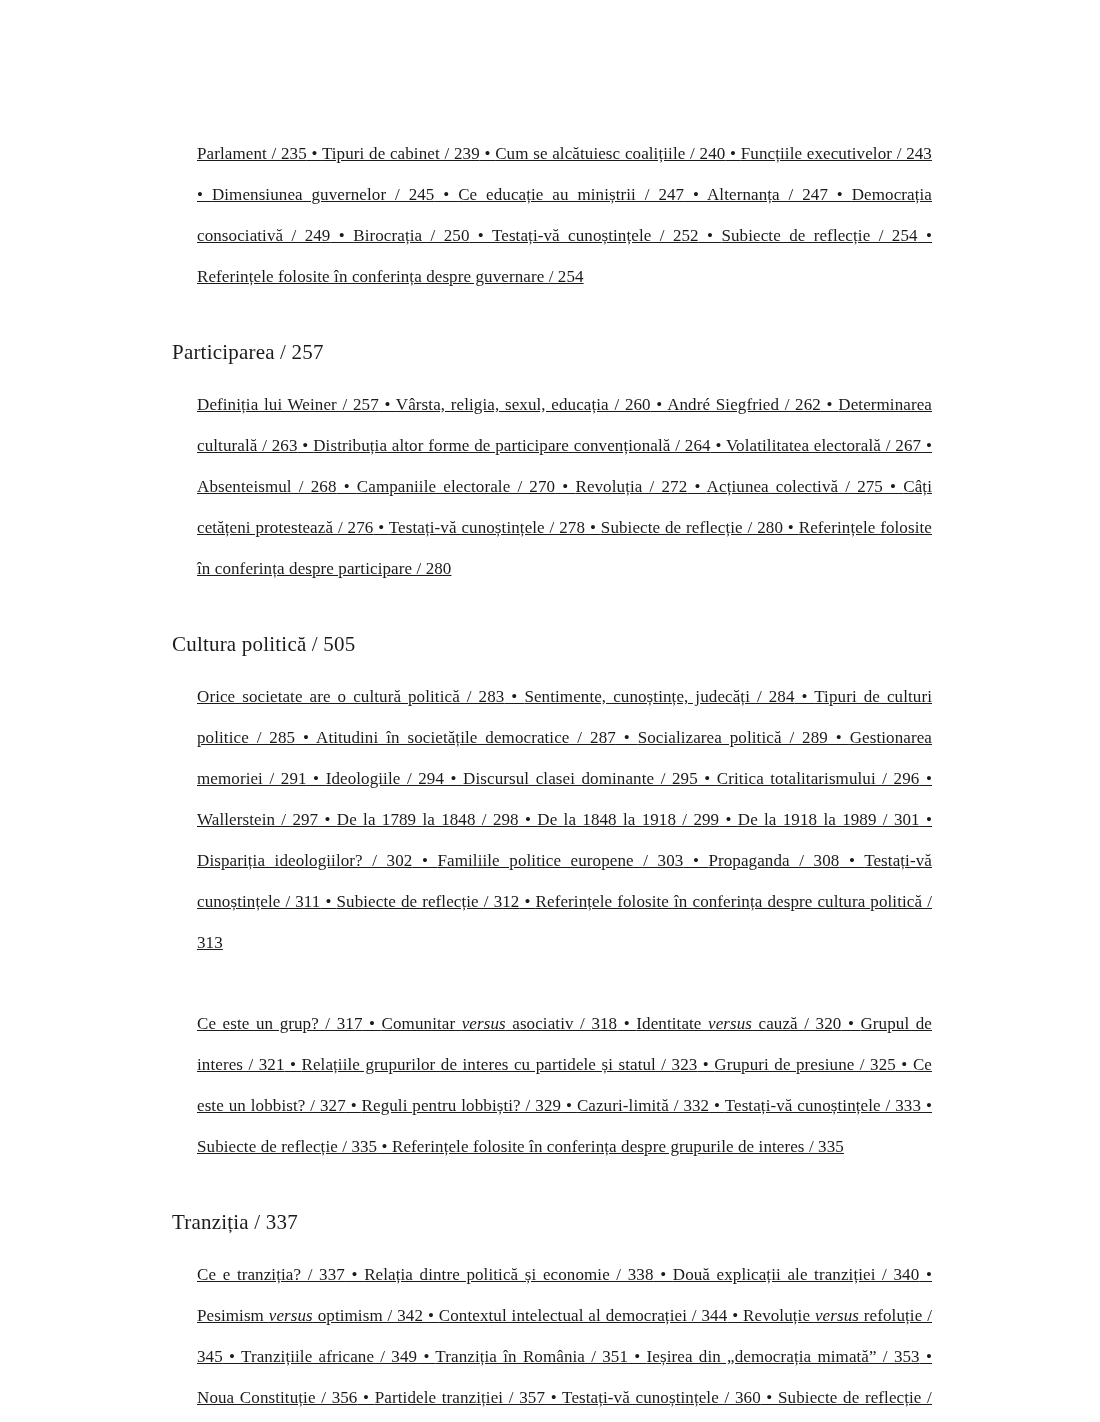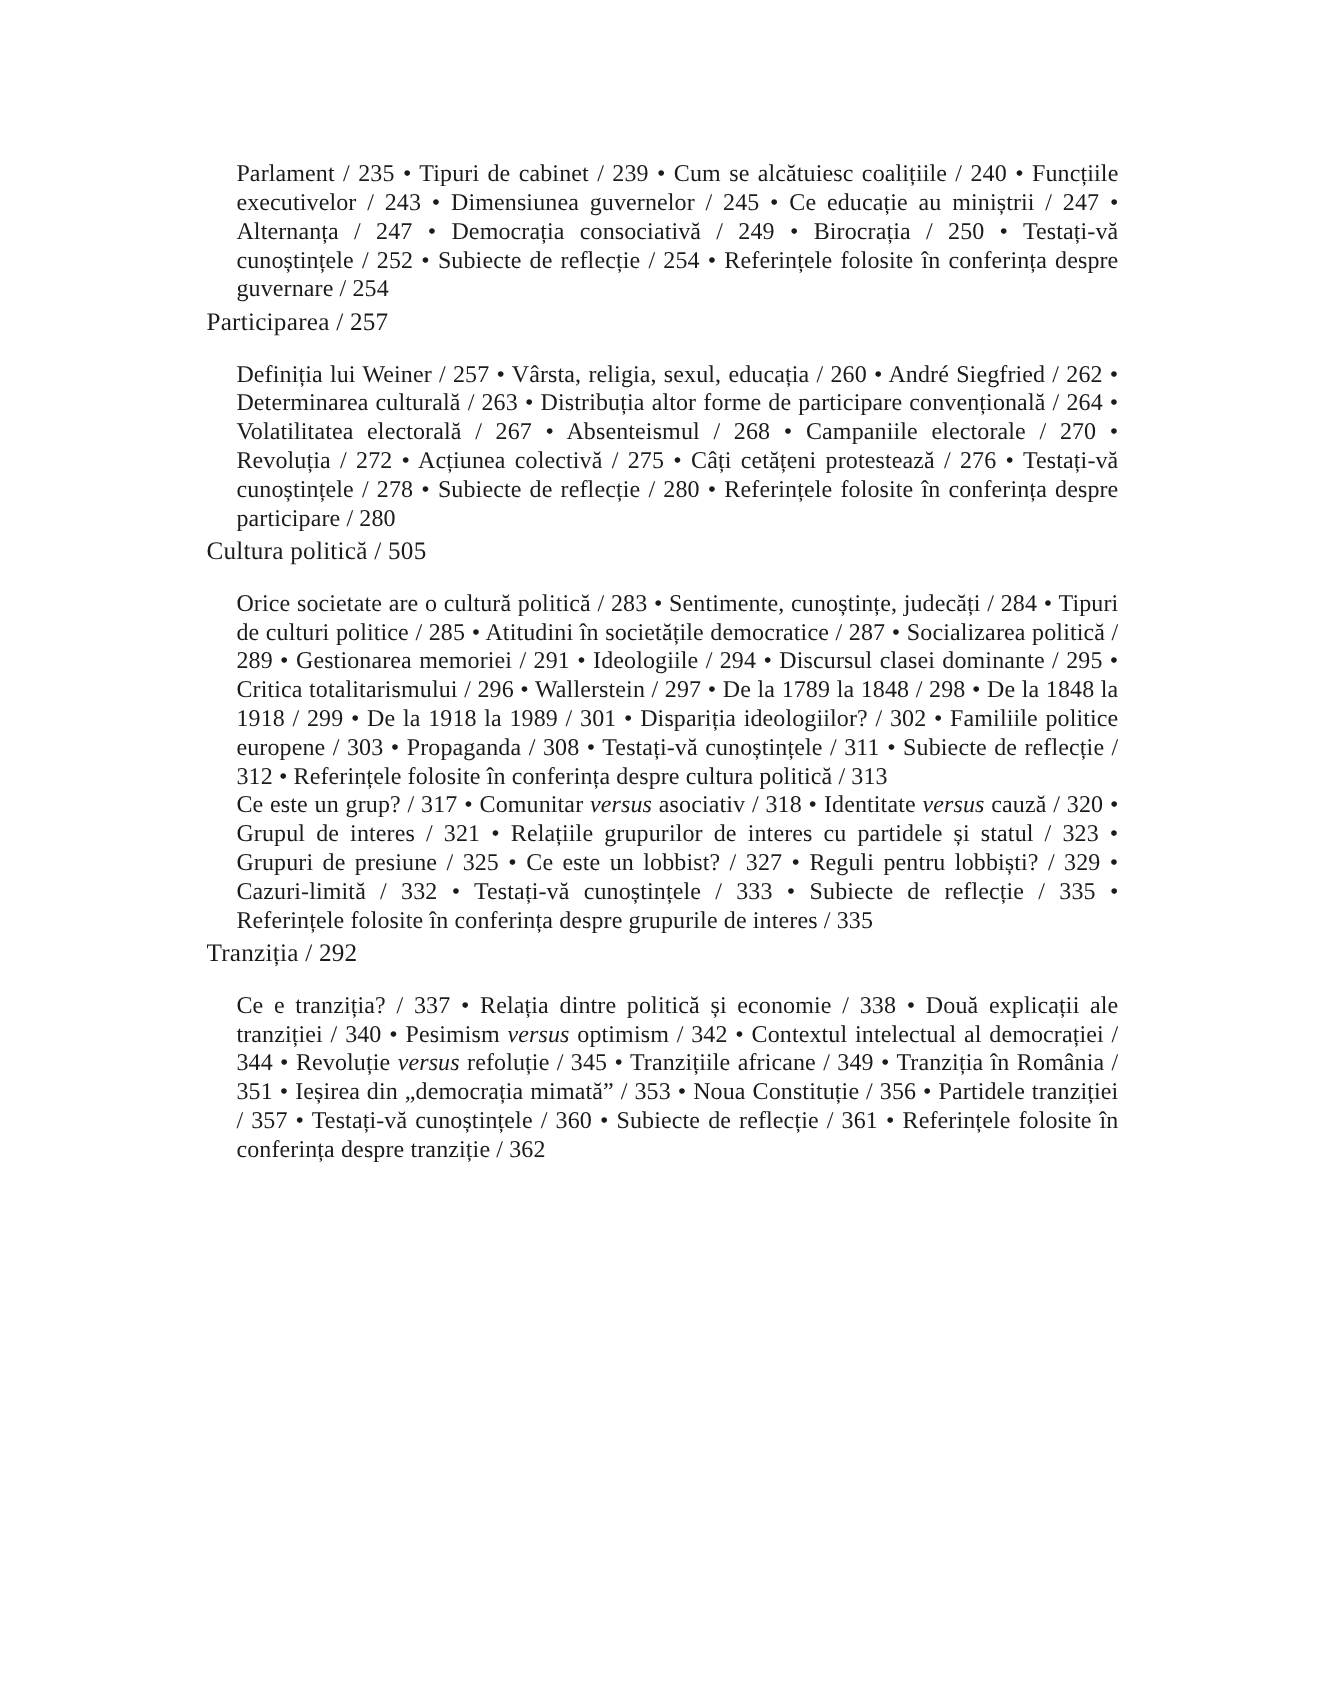--- a/index.html
+++ b/index.html
@@ -11,35 +11,36 @@
     font-family: "Liberation Serif", "DejaVu Serif", serif;
     overflow: hidden;
   }
   .page {
     box-sizing: border-box;
     width: 1100px;
     height: 1422px;
     padding: 133px 168px 0 172px;
   }
   .toc-section { margin: 0; }
-  .toc-section + .toc-section { }
+  .toc-section + .toc-section { margin-top: 40px; }
   .section-heading {
     font-size: 21px;
     font-weight: normal;
     line-height: 30px;
     margin: 0 0 17px 0;
     letter-spacing: 0.2px;
   }
   .section-body {
     margin: 0;
     padding-left: 25px;
-    font-size: 20px;
-    line-height: 24px;
+    font-size: 17px;
+    line-height: 41px;
     text-align: justify;
     letter-spacing: 0.1px;
+    text-decoration: underline;
   }
   .section-body i { font-style: italic; }
   .index-line {
     margin: 44px 0 0 0;
     font-size: 21px;
     line-height: 30px;
   }
   .index-line i { font-style: italic; letter-spacing: 0.3px; }
 </style>
 </head>
@@ -55,17 +56,17 @@
         <p class="section-body"><span>Definiția lui Weiner / 257</span><span> • </span><span>Vârsta, religia, sexul, educația / 260</span><span> • </span><span>André Siegfried / 262</span><span> • </span><span>Determinarea culturală / 263</span><span> • </span><span>Distribuția altor forme de participare convențională / 264</span><span> • </span><span>Volatilitatea electorală / 267</span><span> • </span><span>Absenteismul / 268</span><span> • </span><span>Campaniile electorale / 270</span><span> • </span><span>Revoluția / 272</span><span> • </span><span>Acțiunea colectivă / 275</span><span> • </span><span>Câți cetățeni protestează / 276</span><span> • </span><span>Testați-vă cunoștințele / 278</span><span> • </span><span>Subiecte de reflecție / 280</span><span> • </span><span>Referințele folosite în conferința despre participare / 280</span></p>
       </section>
       <section class="toc-section">
         <h2 class="section-heading">Cultura politică / 505</h2>
         <p class="section-body"><span>Orice societate are o cultură politică / 283</span><span> • </span><span>Sentimente, cunoștințe, judecăți / 284</span><span> • </span><span>Tipuri de culturi politice / 285</span><span> • </span><span>Atitudini în societățile democratice / 287</span><span> • </span><span>Socializarea politică / 289</span><span> • </span><span>Gestionarea memoriei / 291</span><span> • </span><span>Ideologiile / 294</span><span> • </span><span>Discursul clasei dominante / 295</span><span> • </span><span>Critica totalitarismului / 296</span><span> • </span><span>Wallerstein / 297</span><span> • </span><span>De la 1789 la 1848 / 298</span><span> • </span><span>De la 1848 la 1918 / 299</span><span> • </span><span>De la 1918 la 1989 / 301</span><span> • </span><span>Dispariția ideologiilor? / 302</span><span> • </span><span>Familiile politice europene / 303</span><span> • </span><span>Propaganda / 308</span><span> • </span><span>Testați-vă cunoștințele / 311</span><span> • </span><span>Subiecte de reflecție / 312</span><span> • </span><span>Referințele folosite în conferința despre cultura politică / 313</span></p>
       </section>
       <section class="toc-section">
         <p class="section-body"><span>Ce este un grup? / 317</span><span> • </span><span>Comunitar <i>versus</i> asociativ / 318</span><span> • </span><span>Identitate <i>versus</i> cauză / 320</span><span> • </span><span>Grupul de interes / 321</span><span> • </span><span>Relațiile grupurilor de interes cu partidele și statul / 323</span><span> • </span><span>Grupuri de presiune / 325</span><span> • </span><span>Ce este un lobbist? / 327</span><span> • </span><span>Reguli pentru lobbiști? / 329</span><span> • </span><span>Cazuri-limită / 332</span><span> • </span><span>Testați-vă cunoștințele / 333</span><span> • </span><span>Subiecte de reflecție / 335</span><span> • </span><span>Referințele folosite în conferința despre grupurile de interes / 335</span></p>
       </section>
       <section class="toc-section">
-        <h2 class="section-heading">Tranziția / 292</h2>
+        <h2 class="section-heading">Tranziția / 337</h2>
         <p class="section-body"><span>Ce e tranziția? / 337</span><span> • </span><span>Relația dintre politică și economie / 338</span><span> • </span><span>Două explicații ale tranziției / 340</span><span> • </span><span>Pesimism <i>versus</i> optimism / 342</span><span> • </span><span>Contextul intelectual al democrației / 344</span><span> • </span><span>Revoluție <i>versus</i> refoluție / 345</span><span> • </span><span>Tranzițiile africane / 349</span><span> • </span><span>Tranziția în România / 351</span><span> • </span><span>Ieșirea din „democrația mimată” / 353</span><span> • </span><span>Noua Constituție / 356</span><span> • </span><span>Partidele tranziției / 357</span><span> • </span><span>Testați-vă cunoștințele / 360</span><span> • </span><span>Subiecte de reflecție / 361</span><span> • </span><span>Referințele folosite în conferința despre tranziție / 362</span></p>
       </section>
     </div>
 </main>
 
 </body></html>

